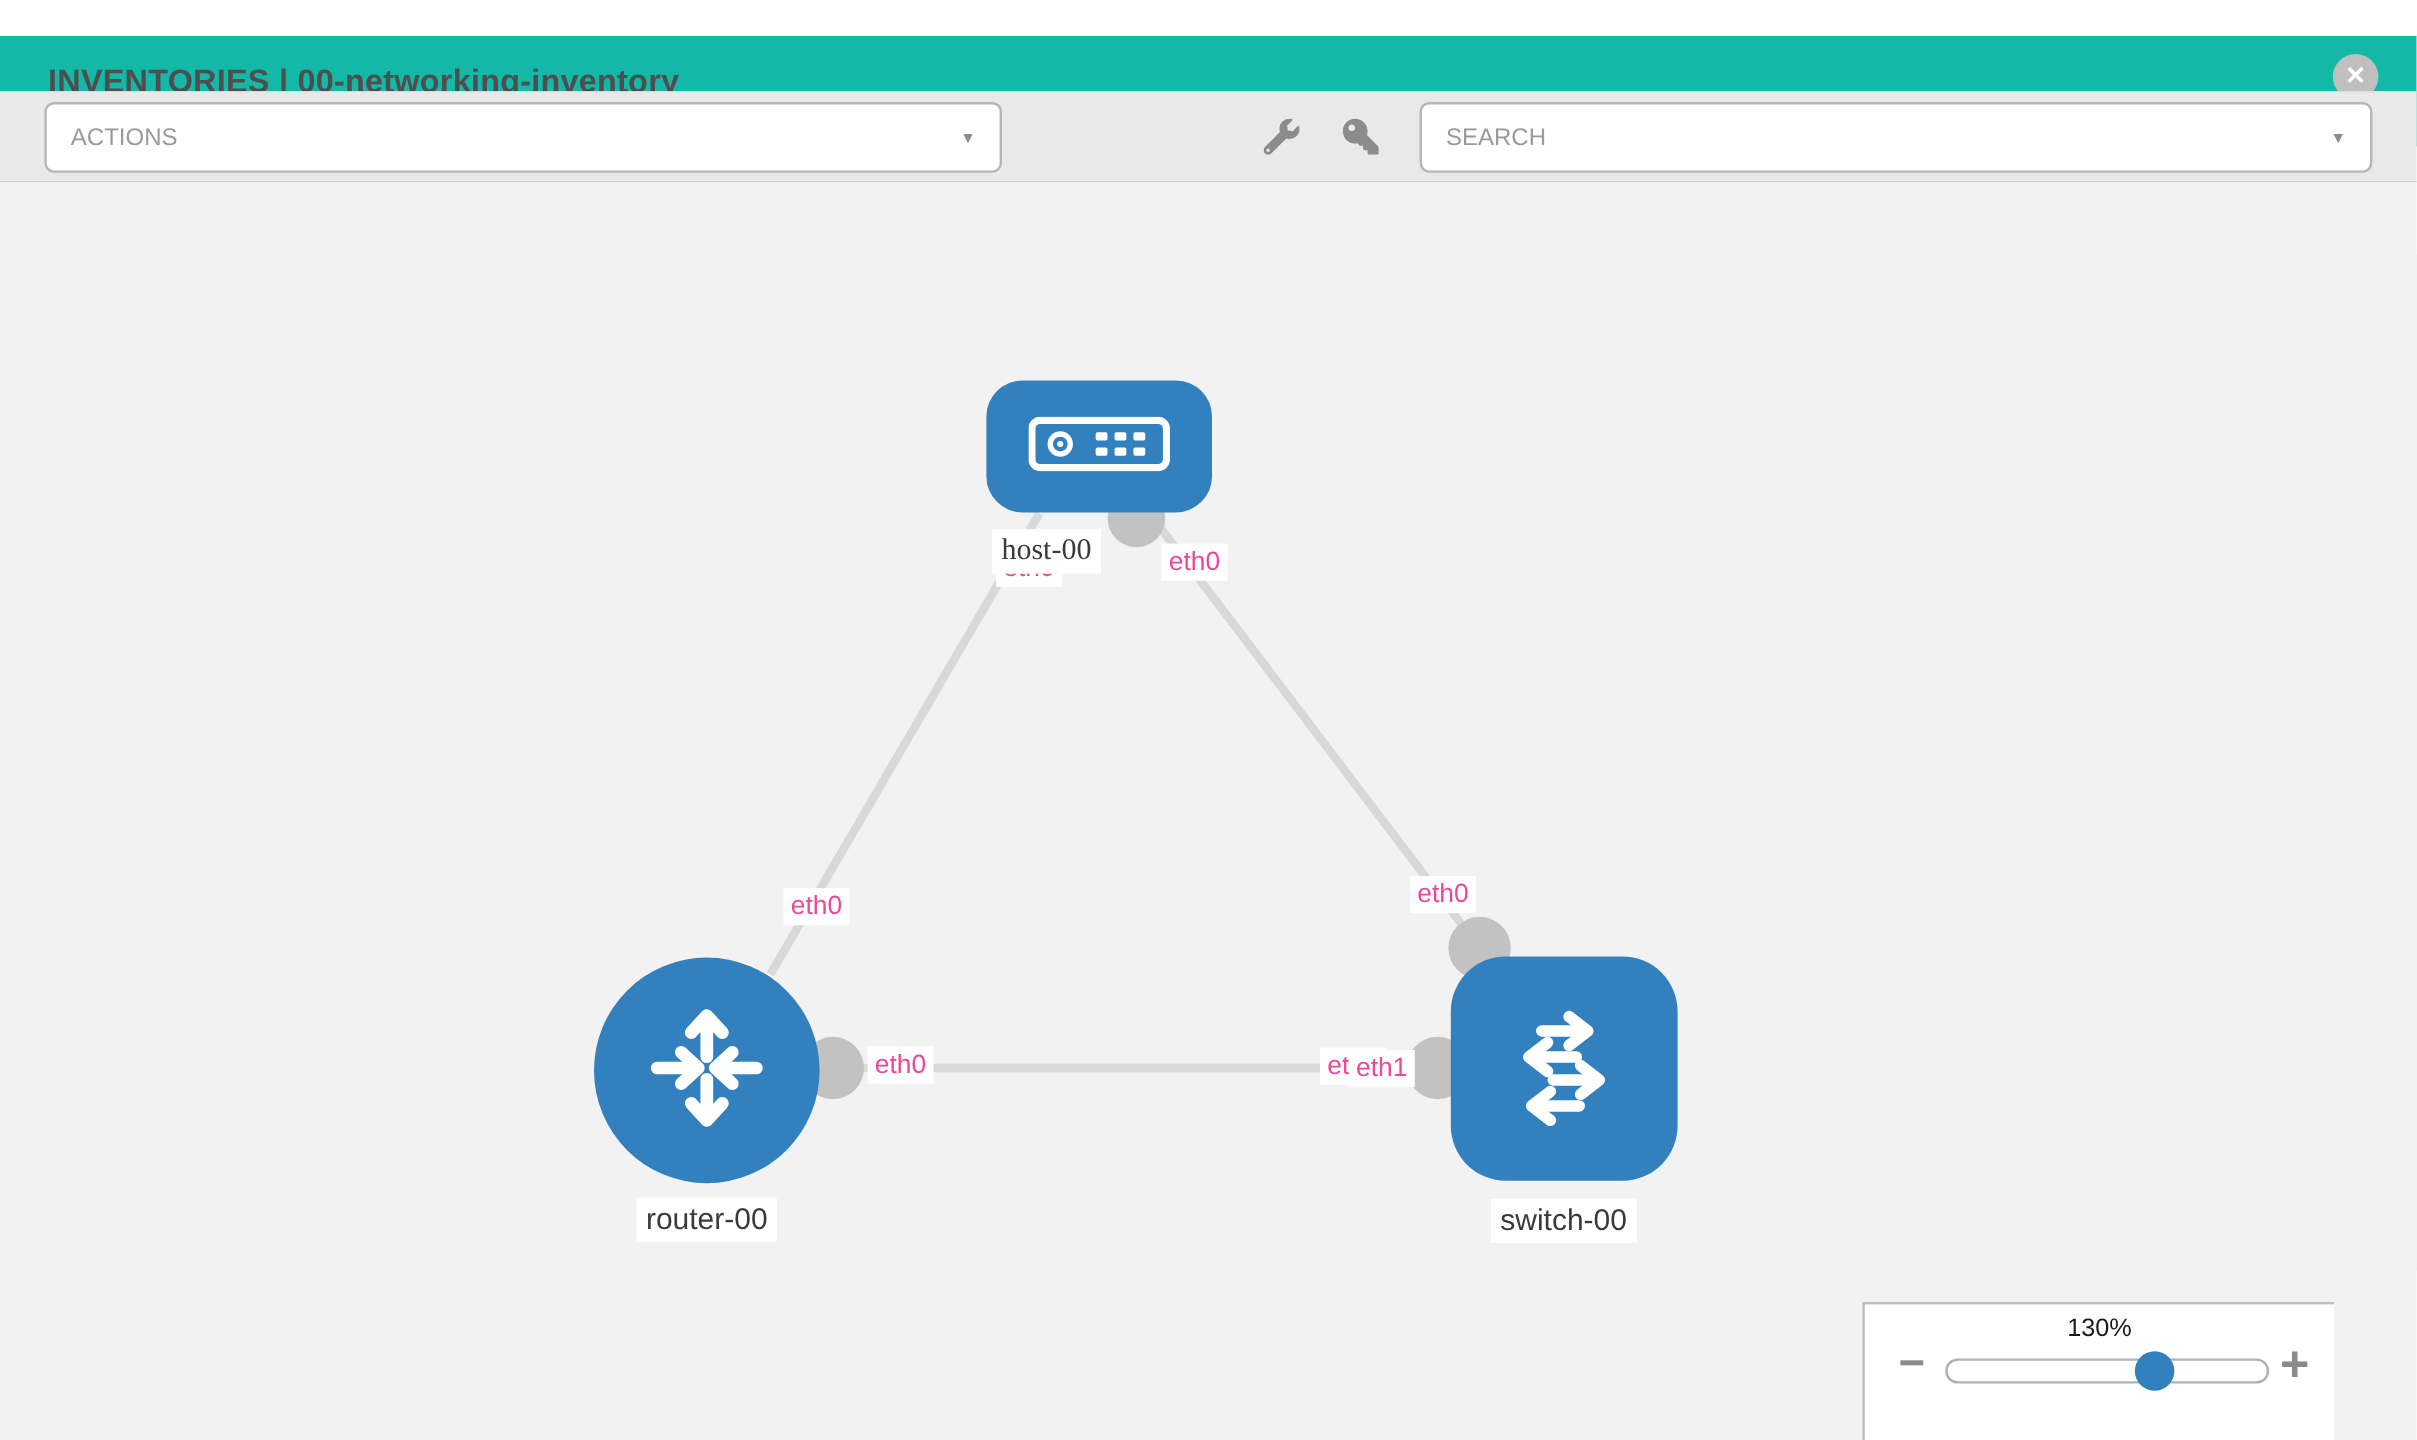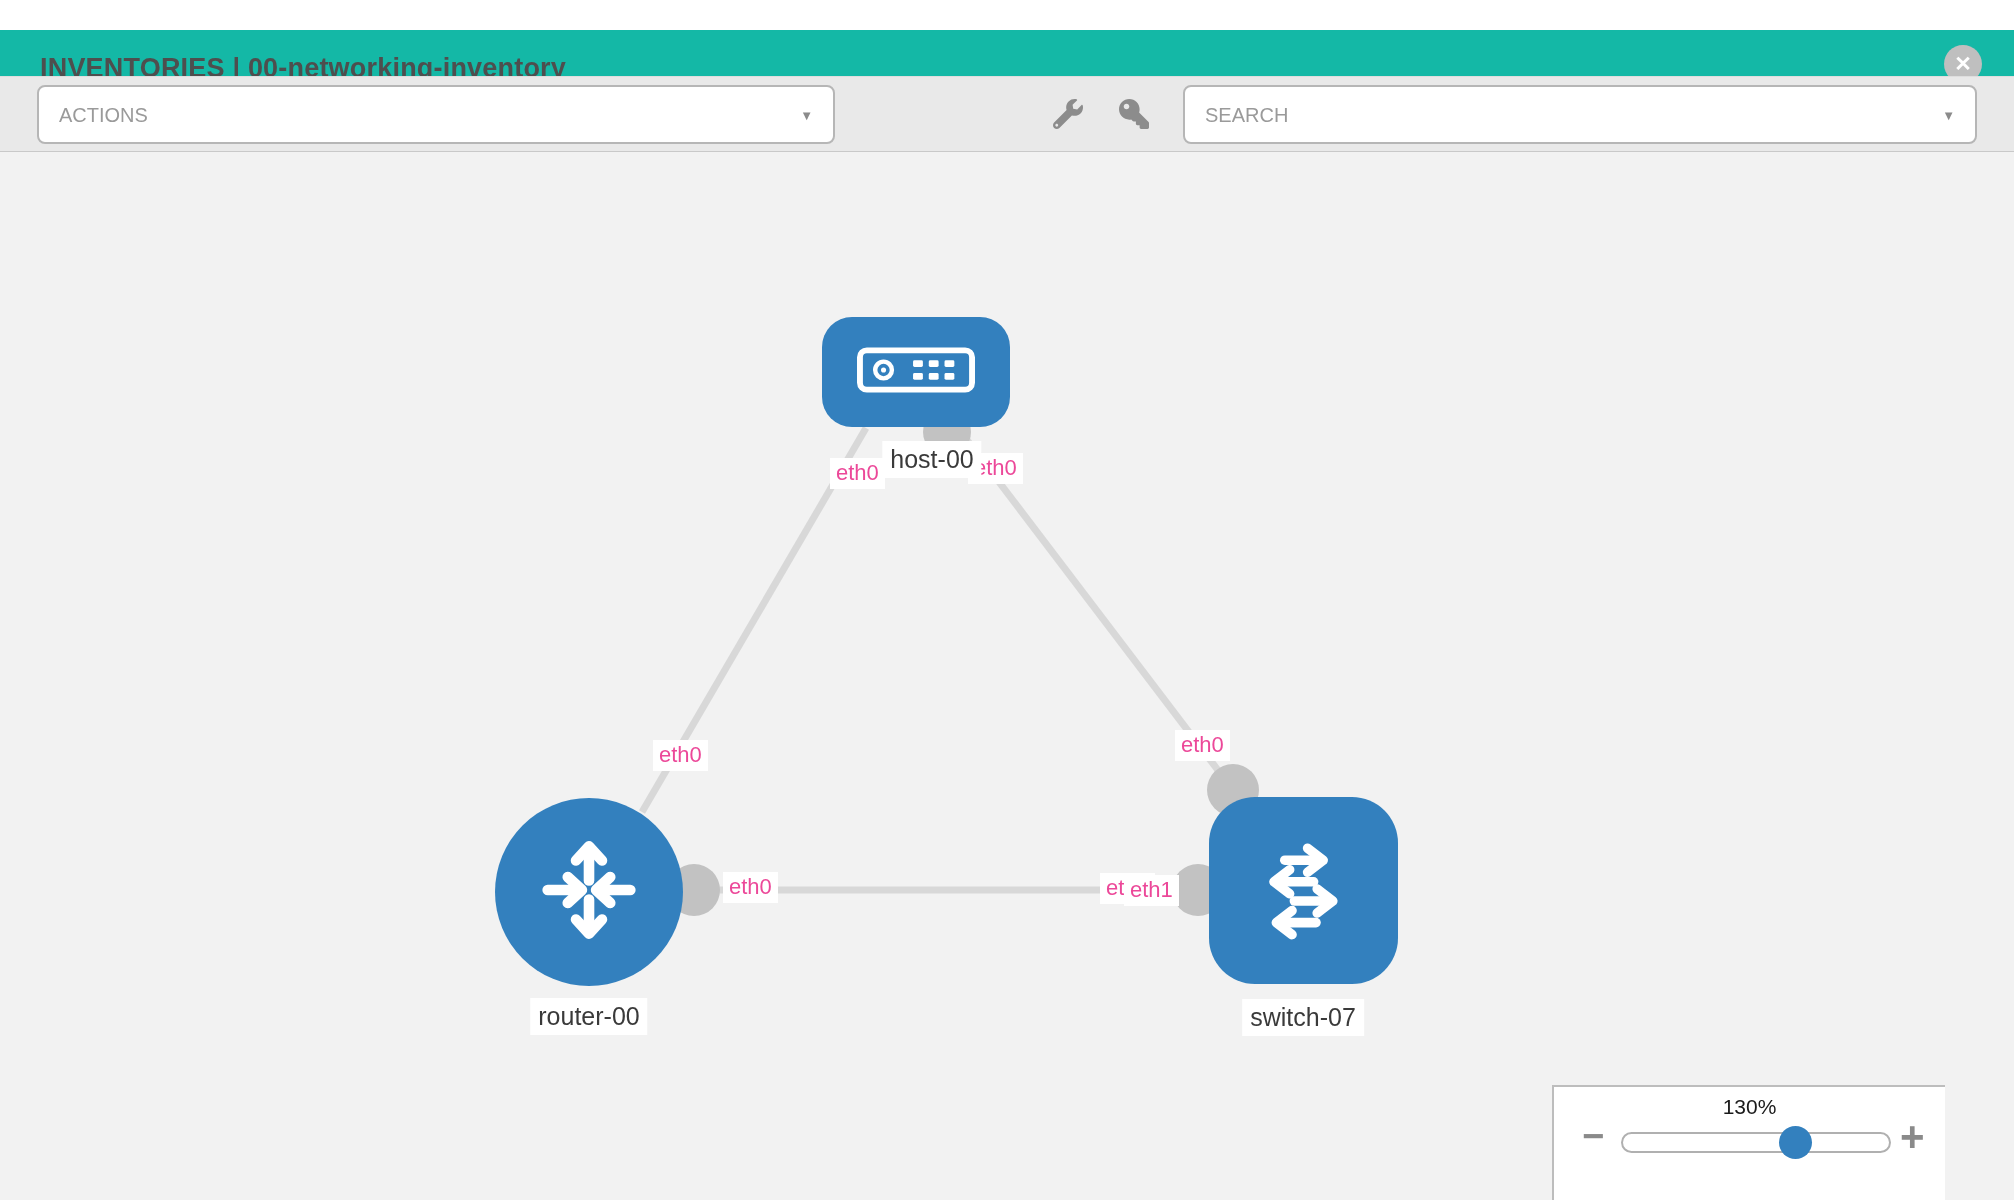--- a/index.html
+++ b/index.html
@@ -36,21 +36,21 @@
 
   .node{position:absolute;background:#3380be;display:flex;align-items:center;justify-content:center;
         cursor:pointer;z-index:2;}
   .node.host{left:822px;top:165px;width:188px;height:110px;border-radius:30px;}
   .node.router{left:495px;top:646px;width:188px;height:188px;border-radius:50%;}
   .node.switch{left:1209px;top:645px;width:189px;height:187px;border-radius:46px;}
 
   .chip{position:absolute;background:#fff;color:#ec4899;padding:1px 6px;font-size:22px;
         white-space:nowrap;z-index:3;line-height:1.3;}
   .nodelabel{font-size:25px;padding:2px 8px;transform:translateX(-50%);color:#3a3a3a;}
-  .c-host-label{left:932px;top:289px;z-index:4;}
+  .c-host-label{left:872px;top:289px;z-index:4;font-family:Liberation Serif, serif;}
   .c-host-l{left:830px;top:306px;}
   .c-host-r{left:968px;top:301px;}
   .c-router-top{left:653px;top:588px;}
   .c-router-right{left:723px;top:720px;}
   .c-switch-top{left:1175px;top:578px;}
   .c-sw-back{left:1100px;top:721px;z-index:3;}
   .c-sw-front{left:1124px;top:723px;z-index:4;}
   .c-router-label{left:589px;top:846px;}
   .c-switch-label{left:1303px;top:847px;}
 
@@ -165,21 +165,21 @@
     <div class="chip c-host-l">eth0</div>
     <div class="chip c-host-r">eth0</div>
     <div class="chip c-router-top">eth0</div>
     <div class="chip c-router-right">eth0</div>
     <div class="chip c-switch-top">eth0</div>
     <div class="chip c-sw-back">eth1</div>
     <div class="chip c-sw-front">eth1</div>
 
     <div class="chip nodelabel c-host-label">host-00</div>
     <div class="chip nodelabel c-router-label">router-00</div>
-    <div class="chip nodelabel c-switch-label">switch-07</div>
+    <div class="chip nodelabel c-switch-label">switch-00</div>
 
     <div class="zoompanel">
       <div class="zlevel">130%</div>
       <div class="zminus">−</div>
       <div class="ztrack"></div>
       <div class="zhandle"></div>
       <div class="zplus">+</div>
     </div>
 
   </div>

